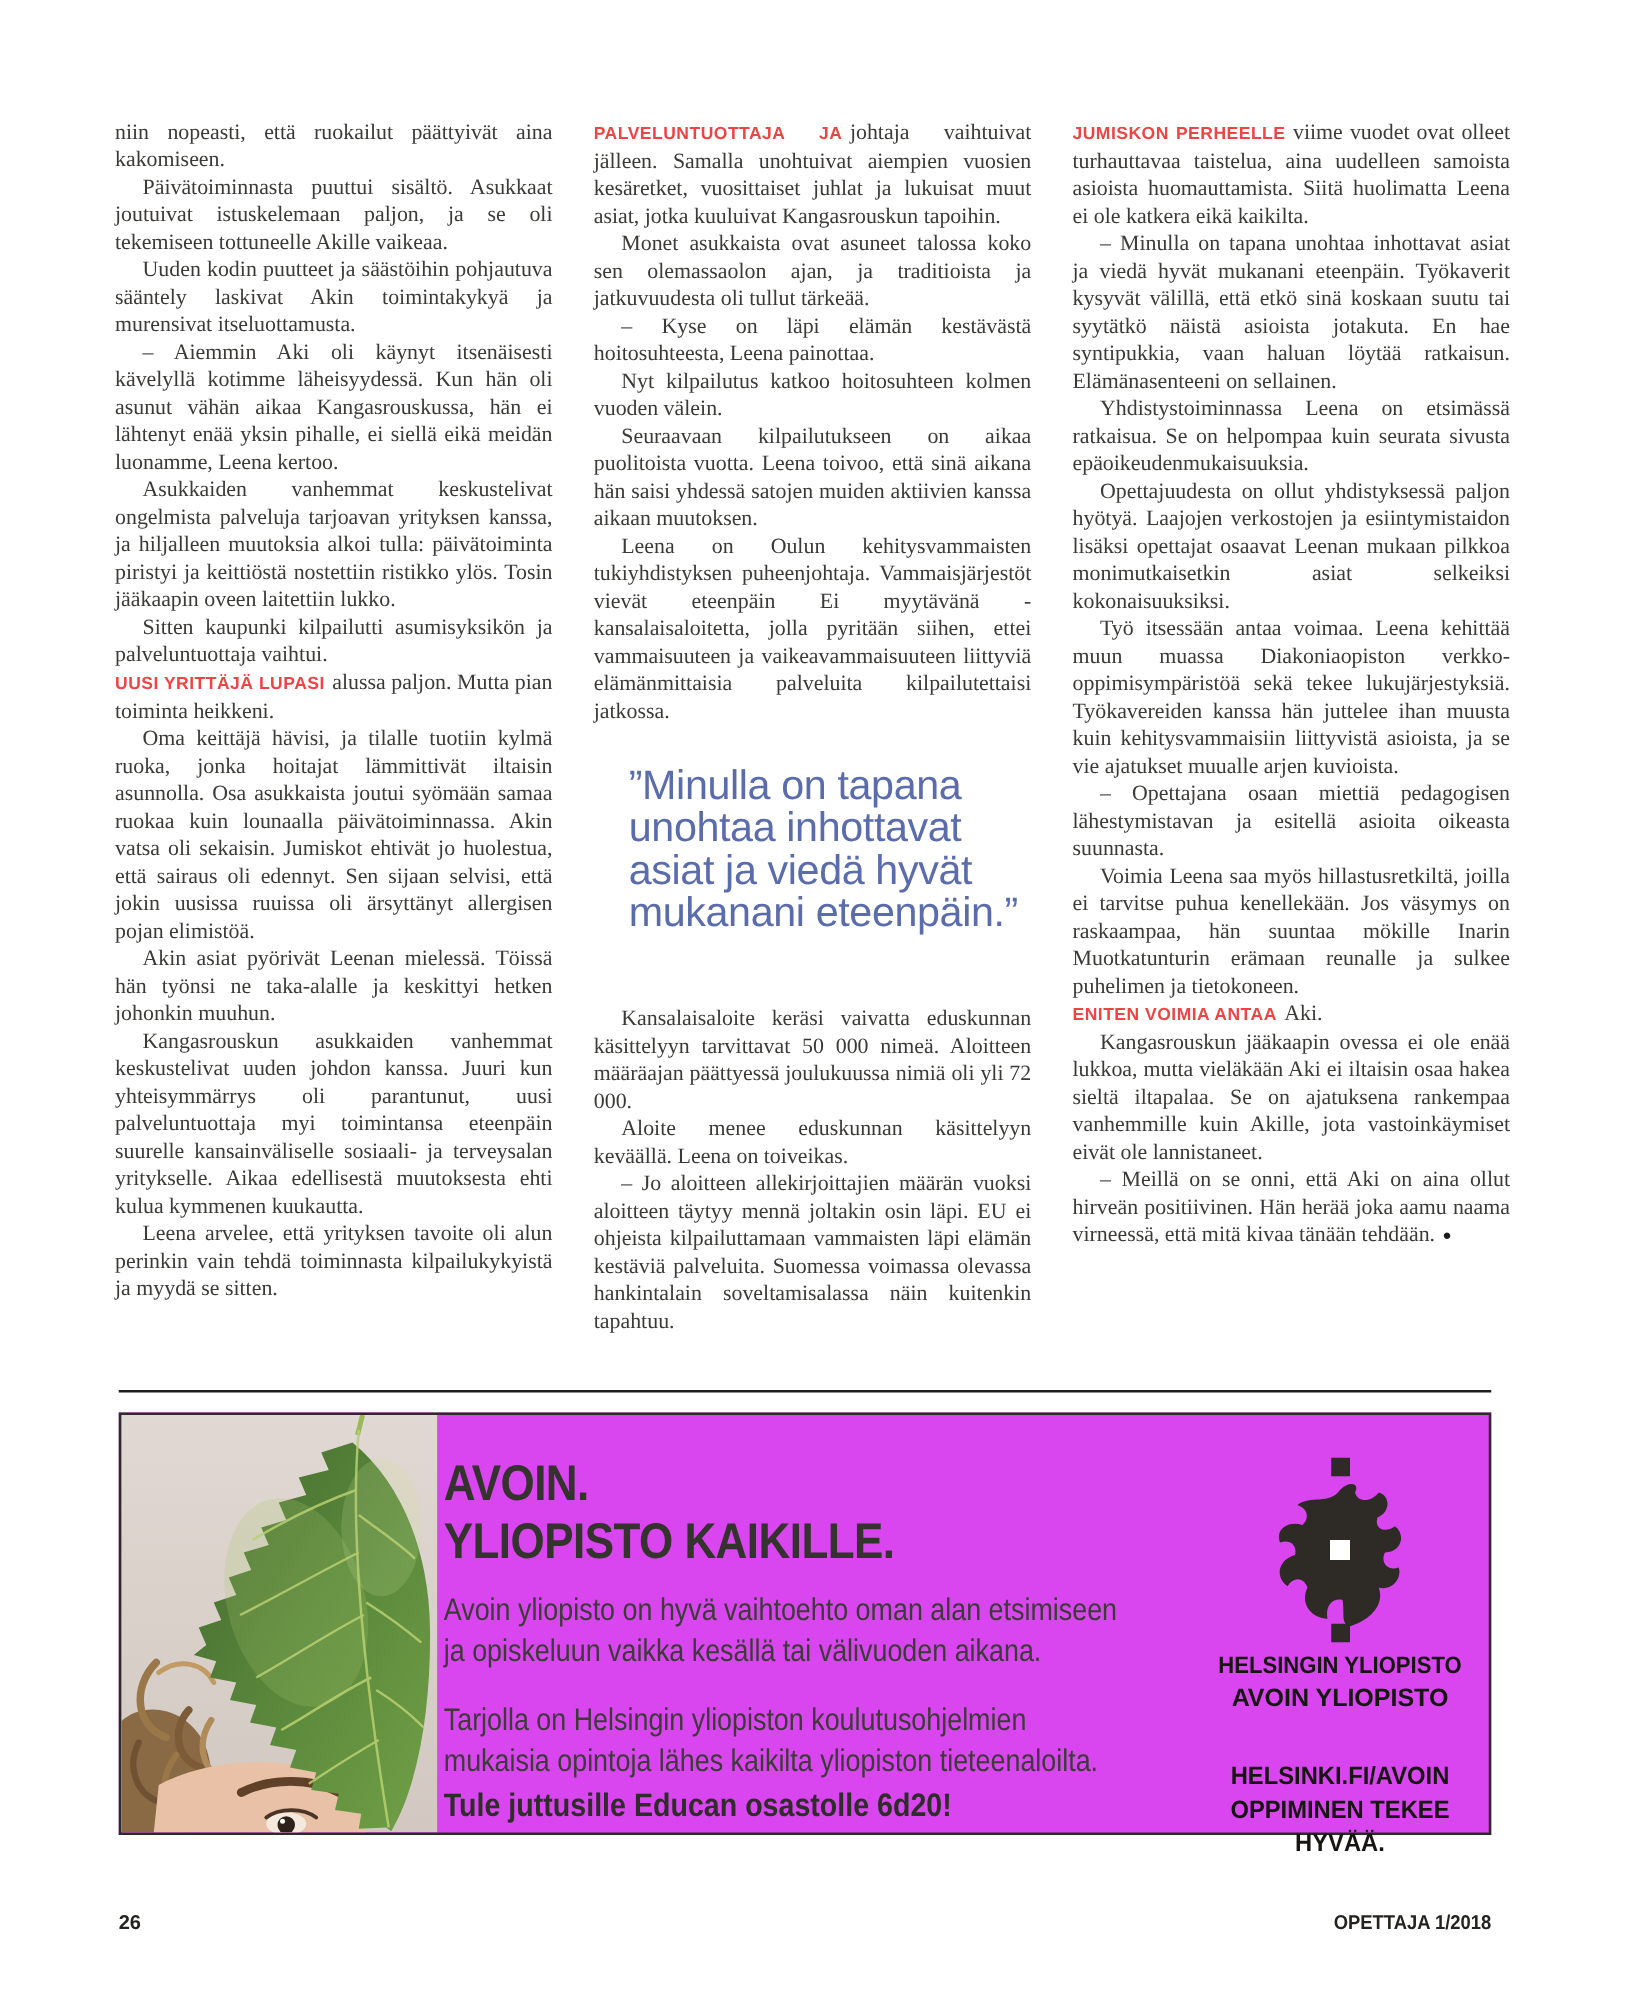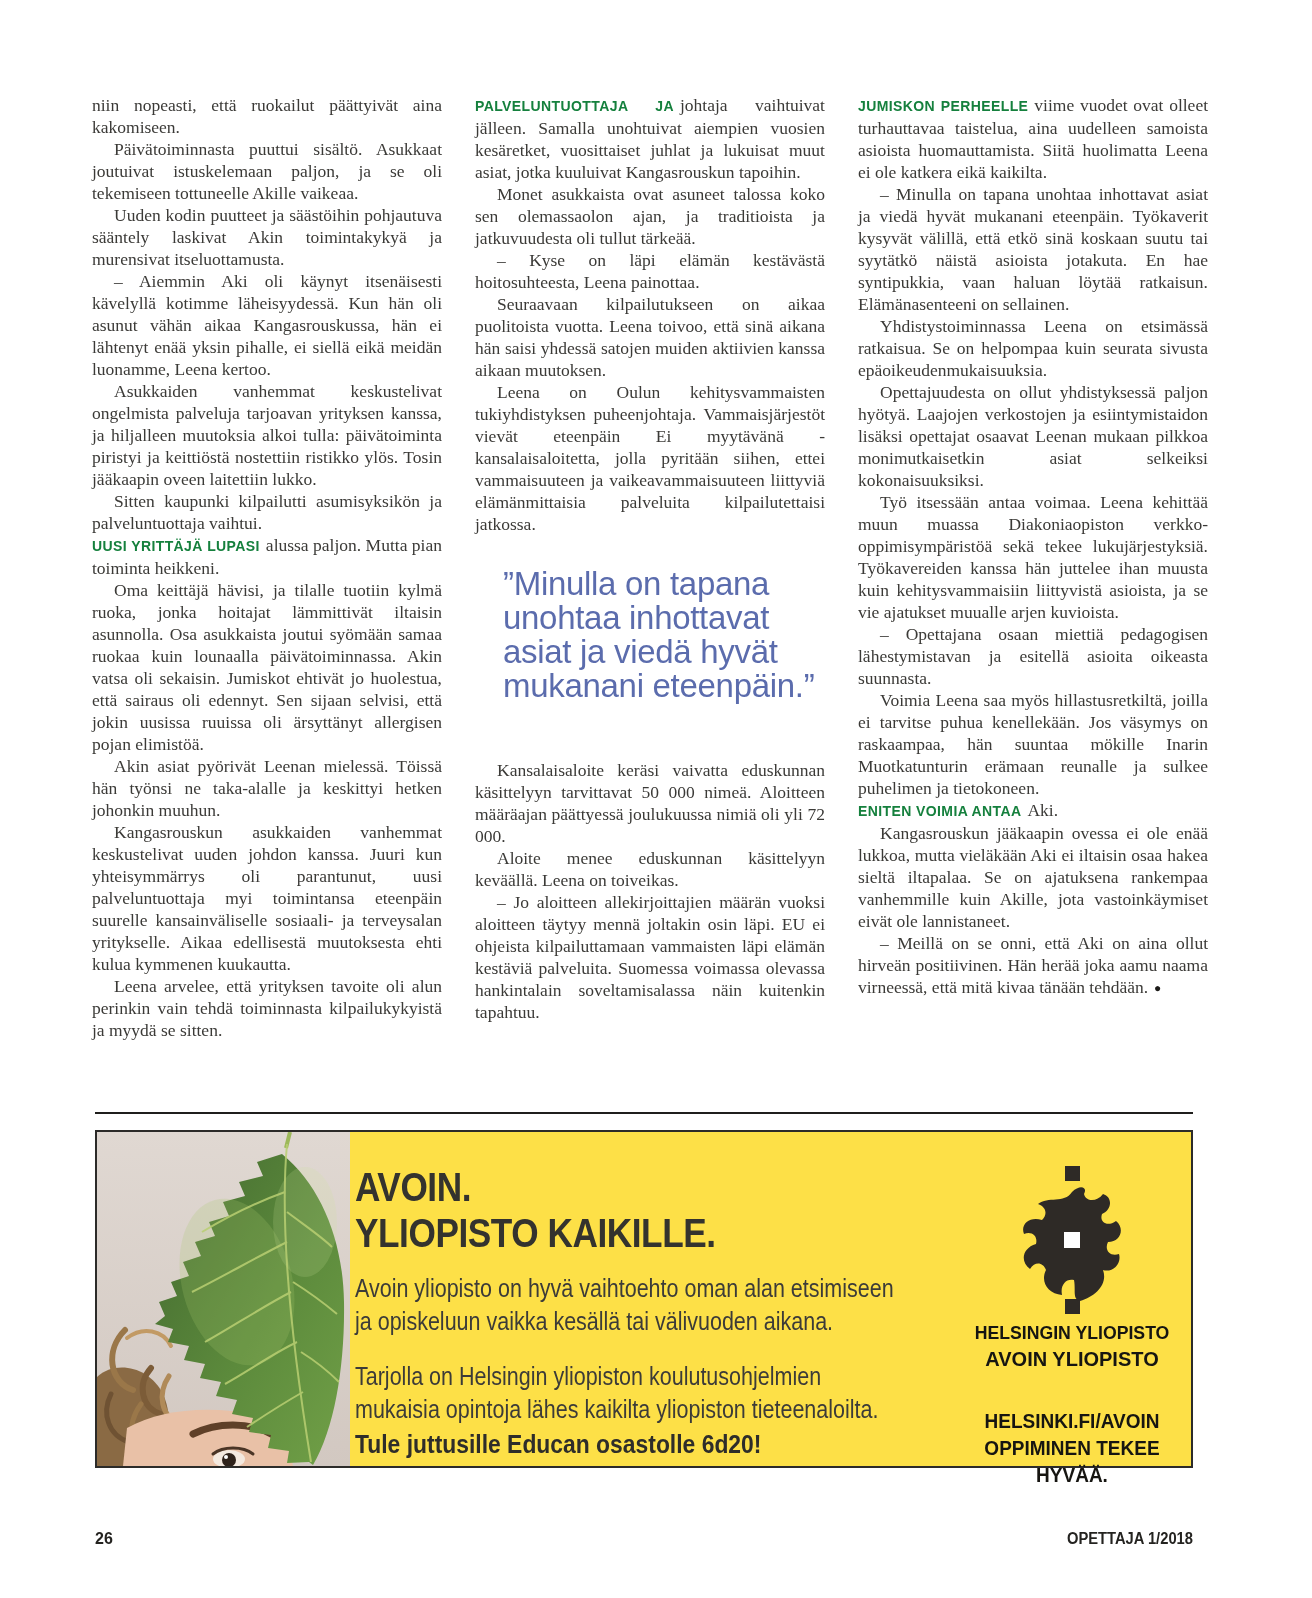--- a/index.html
+++ b/index.html
@@ -17,37 +17,37 @@
     text-align:justify;hyphens:auto;-webkit-hyphens:auto;
   }
   .col-1{left:92px;}
   .col-2{left:475px;}
   .col-3{left:858px;}
   .col p{margin:0;}
   .col p.indent{text-indent:22px;}
   .col p.space{}
   .lead{
     font-family:"Liberation Sans","DejaVu Sans",sans-serif;
-    font-weight:700;font-size:14px;letter-spacing:.4px;color:#15803d;
+    font-weight:700;font-size:14px;letter-spacing:.4px;color:#ef4444;
     margin-right:6px;
   }
   .pullquote{
     font-family:"Liberation Sans","DejaVu Sans",sans-serif;
     font-weight:300;font-size:33px;line-height:34px;letter-spacing:-.3px;
     margin:32px 0 56px 0;padding-left:28px;text-align:left;white-space:pre-line;
   }
   .endmark{font-size:12px;margin-left:6px;position:relative;top:-1px;color:#1c1b19;}
 
   
   .rule{position:absolute;left:95px;top:1112px;width:1098px;border-top:2px solid #1f1e1c;}
 
   
   .adbox{
     position:absolute;left:95px;top:1130px;width:1094px;height:334px;
-    border:2px solid #2c2b29;background:#fde047;
+    border:2px solid #2c2b29;background:#d946ef;
     font-family:"Liberation Sans","DejaVu Sans",sans-serif;
   }
   .adphoto{position:absolute;left:0;top:0;width:253px;height:334px;overflow:hidden;}
   .ad-headline{
     position:absolute;left:258px;top:32px;
     font-weight:700;font-size:40px;line-height:46px;letter-spacing:-.5px;color:#34332e;
     white-space:pre-line;transform:scaleX(.88);transform-origin:left top;
   }
   .ad-body{
     position:absolute;left:258px;color:#3c3b38;
@@ -91,20 +91,21 @@
       <p class=" space"><span class="lead">UUSI YRITTÄJÄ LUPASI</span><span>alussa paljon. Mutta pian toiminta heikkeni.</span></p>
       <p class="indent"><span>Oma keittäjä hävisi, ja tilalle tuotiin kylmä ruoka, jonka hoitajat lämmittivät iltaisin asunnolla. Osa asukkaista joutui syömään samaa ruokaa kuin lounaalla päivätoiminnassa. Akin vatsa oli sekaisin. Jumiskot ehtivät jo huolestua, että sairaus oli edennyt. Sen sijaan selvisi, että jokin uusissa ruuissa oli ärsyttänyt allergisen pojan elimistöä.</span></p>
       <p class="indent"><span>Akin asiat pyörivät Leenan mielessä. Töissä hän työnsi ne taka-alalle ja keskittyi hetken johonkin muuhun.</span></p>
       <p class="indent"><span>Kangasrouskun asukkaiden vanhemmat keskustelivat uuden johdon kanssa. Juuri kun yhteisymmärrys oli parantunut, uusi palveluntuottaja myi toimintansa eteenpäin suurelle kansainväliselle sosiaali- ja terveysalan yritykselle. Aikaa edellisestä muutoksesta ehti kulua kymmenen kuukautta.</span></p>
       <p class="indent"><span>Leena arvelee, että yrityksen tavoite oli alun perinkin vain tehdä toiminnasta kilpailukykyistä ja myydä se sitten.</span></p>
     </div>
   <div class="col col-2">
       <p class=""><span class="lead">PALVELUNTUOTTAJA JA</span><span>johtaja vaihtuivat jälleen. Samalla unohtuivat aiempien vuosien kesäretket, vuosittaiset juhlat ja lukuisat muut asiat, jotka kuuluivat Kangasrouskun tapoihin.</span></p>
       <p class="indent"><span>Monet asukkaista ovat asuneet talossa koko sen olemassaolon ajan, ja traditioista ja jatkuvuudesta oli tullut tärkeää.</span></p>
       <p class="indent"><span>– Kyse on läpi elämän kestävästä hoitosuhteesta, Leena painottaa.</span></p>
+      <p class="indent"><span>Nyt kilpailutus katkoo hoitosuhteen kolmen vuoden välein.</span></p>
       <p class="indent"><span>Seuraavaan kilpailutukseen on aikaa puolitoista vuotta. Leena toivoo, että sinä aikana hän saisi yhdessä satojen muiden aktiivien kanssa aikaan muutoksen.</span></p>
       <p class="indent"><span>Leena on Oulun kehitysvammaisten tukiyhdistyksen puheenjohtaja. Vammaisjärjestöt vievät eteenpäin Ei myytävänä -kansalaisaloitetta, jolla pyritään siihen, ettei vammaisuuteen ja vaikeavammaisuuteen liittyviä elämänmittaisia palveluita kilpailutettaisi jatkossa.</span></p>
       <div class="pullquote" style="color: rgb(91, 108, 173);">”Minulla on tapana
 unohtaa inhottavat
 asiat ja viedä hyvät
 mukanani eteenpäin.”</div>
       <p class="indent"><span>Kansalaisaloite keräsi vaivatta eduskunnan käsittelyyn tarvittavat 50 000 nimeä. Aloitteen määräajan päättyessä joulukuussa nimiä oli yli 72 000.</span></p>
       <p class="indent"><span>Aloite menee eduskunnan käsittelyyn keväällä. Leena on toiveikas.</span></p>
       <p class="indent"><span>– Jo aloitteen allekirjoittajien määrän vuoksi aloitteen täytyy mennä joltakin osin läpi. EU ei ohjeista kilpailuttamaan vammaisten läpi elämän kestäviä palveluita. Suomessa voimassa olevassa hankintalain soveltamisalassa näin kuitenkin tapahtuu.</span></p>
     </div>

